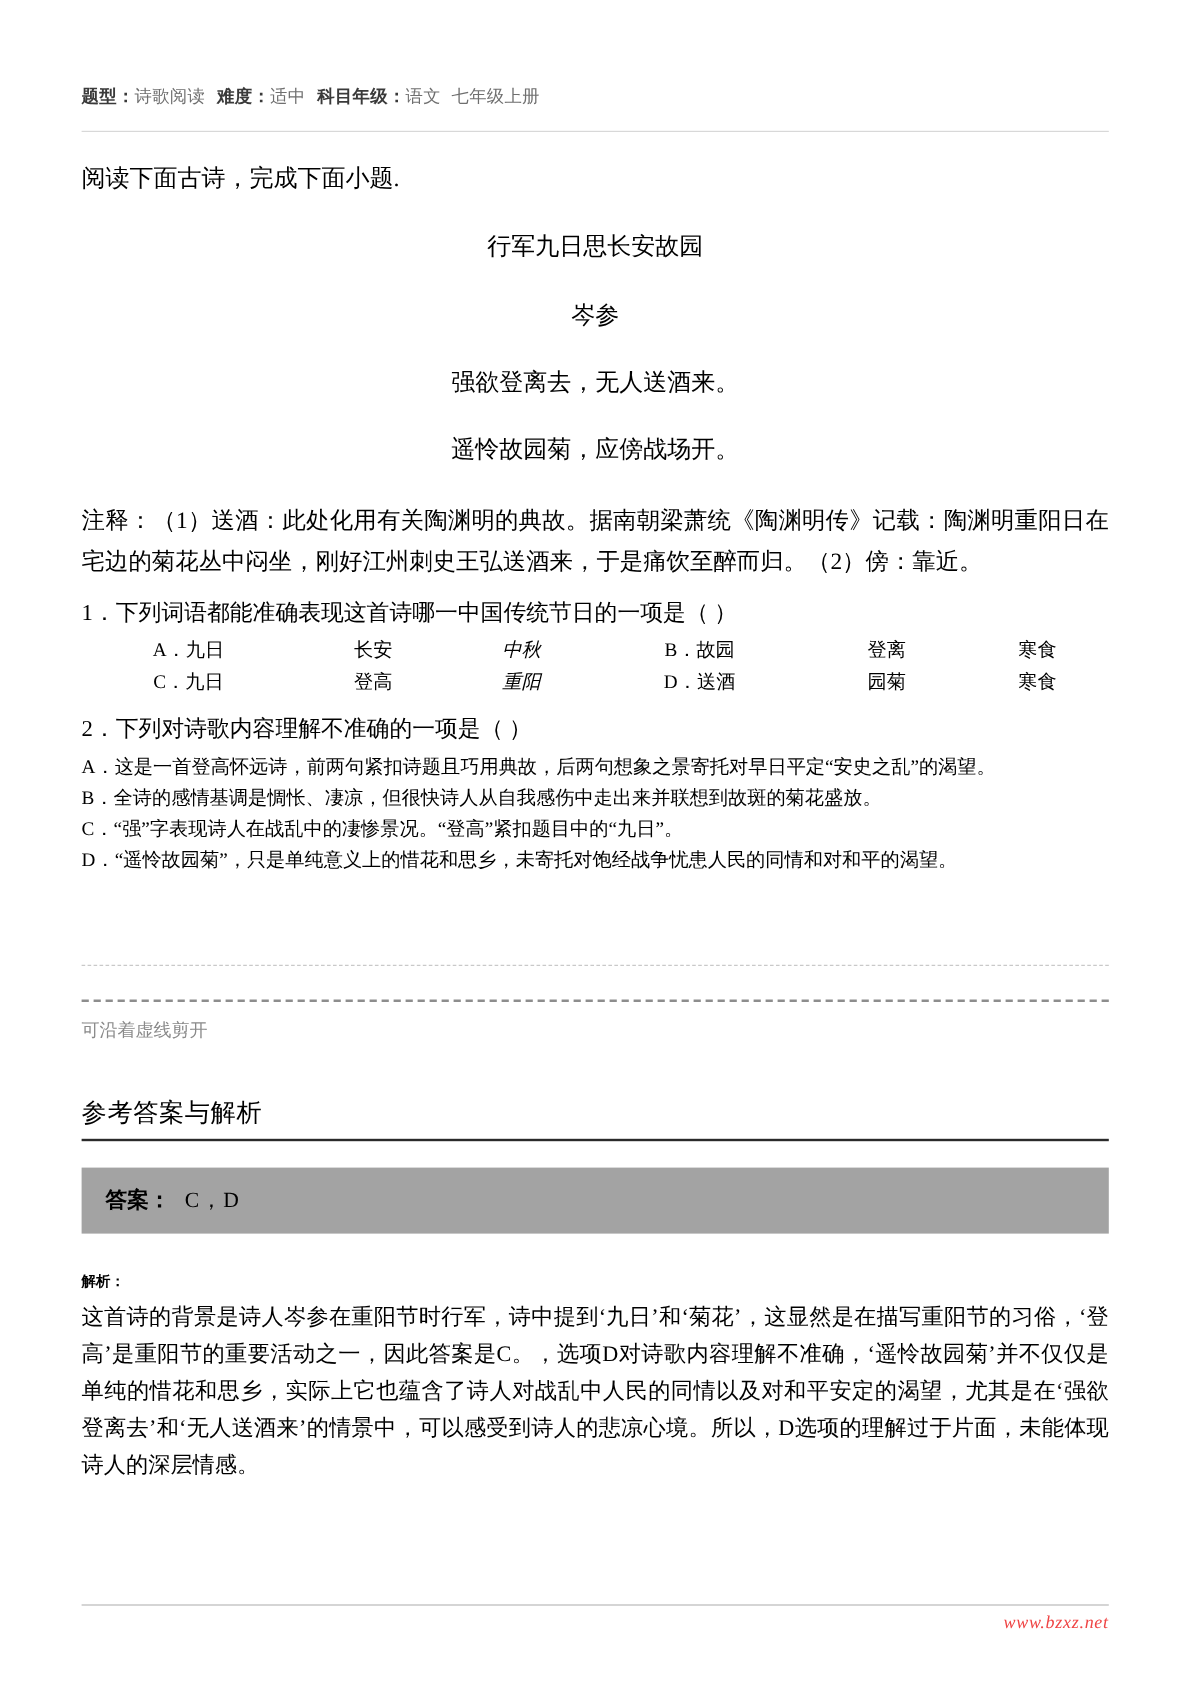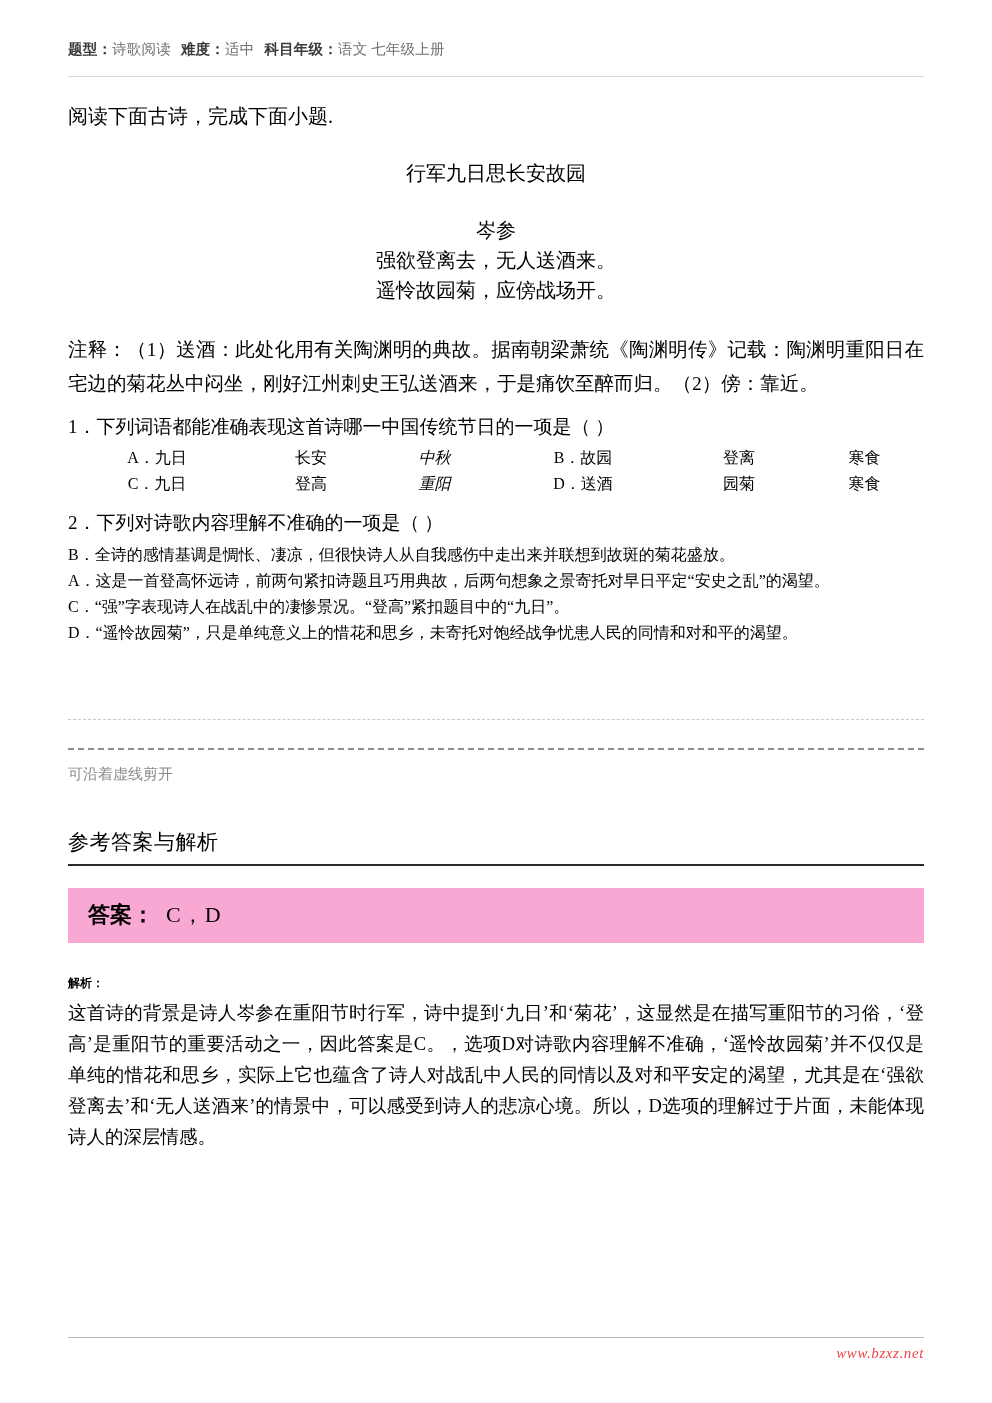--- a/index.html
+++ b/index.html
@@ -18,26 +18,27 @@
   .page {
     position: relative;
     width: 992px;
     height: 1403px;
     box-sizing: border-box;
     padding: 0 68px;
   }
 
   
   .meta-line {
-    padding-top: 39px;
+    padding-top: 72px;
     font-size: 14.5px;
     line-height: 20px;
     color: #6b6b6b;
     white-space: nowrap;
     letter-spacing: 0.2px;
+    font-family: Liberation Mono, monospace;
   }
   .meta-line .k {
     font-weight: bold;
     color: #3a3a3a;
   }
   .meta-line .v {
     color: #6f6f6f;
   }
   .meta-sep { display: inline-block; width: 10px; }
 
@@ -60,20 +61,21 @@
     font-size: 20px;
     line-height: 32px;
   }
   .poem-author {
     margin-top: 26px;
     text-align: center;
     font-size: 20px;
     line-height: 30px;
   }
   .poem-line {
+    margin-top: 26px;
     text-align: center;
     font-size: 20px;
     line-height: 30px;
   }
 
   .note {
     margin-top: 28px;
     font-size: 19.5px;
     line-height: 34px;
     text-align: justify;
@@ -145,23 +147,23 @@
     letter-spacing: 0.5px;
   }
   .ans-rule {
     margin-top: 7px;
     border-top: 2px solid #2b2b2b;
     height: 0;
   }
 
   .ans-box {
     margin-top: 22px;
-    background: #f9a8d4;
+    background: #a3a3a3;
     padding: 14px 0 15px 20px;
-    font-size: 22px;
+    font-size: 18px;
     line-height: 26px;
   }
   .ans-box .lbl { font-weight: bold; }
   .ans-box .val {
     font-family: "Liberation Serif", "DejaVu Serif", serif;
     letter-spacing: 1px;
     padding-left: 12px;
   }
 
   .exp-heading {
@@ -236,22 +238,22 @@
       <td class="c-d">D．送酒</td>
       <td class="c-e">园菊</td>
       <td class="c-f">寒食</td>
     </tr>
   </tbody>
     </table>
 
   <div class="q-stem">2．下列对诗歌内容理解不准确的一项是（        ）</div>
 
   <div class="opt-list">
+    <div class="opt-item">A．这是一首登高怀远诗，前两句紧扣诗题且巧用典故，后两句想象之景寄托对早日平定“安史之乱”的渴望。</div>
     <div class="opt-item">B．全诗的感情基调是惆怅、凄凉，但很快诗人从自我感伤中走出来并联想到故斑的菊花盛放。</div>
-    <div class="opt-item">A．这是一首登高怀远诗，前两句紧扣诗题且巧用典故，后两句想象之景寄托对早日平定“安史之乱”的渴望。</div>
     <div class="opt-item">C．“强”字表现诗人在战乱中的凄惨景况。“登高”紧扣题目中的“九日”。</div>
     <div class="opt-item">D．“遥怜故园菊”，只是单纯意义上的惜花和思乡，未寄托对饱经战争忧患人民的同情和对和平的渴望。</div>
   </div>
 
   <div class="cut-zone">
     <div class="dash-thin"></div>
     <div class="dash-bold"></div>
     <div class="cut-label">可沿着虚线剪开</div>
   </div>
 

